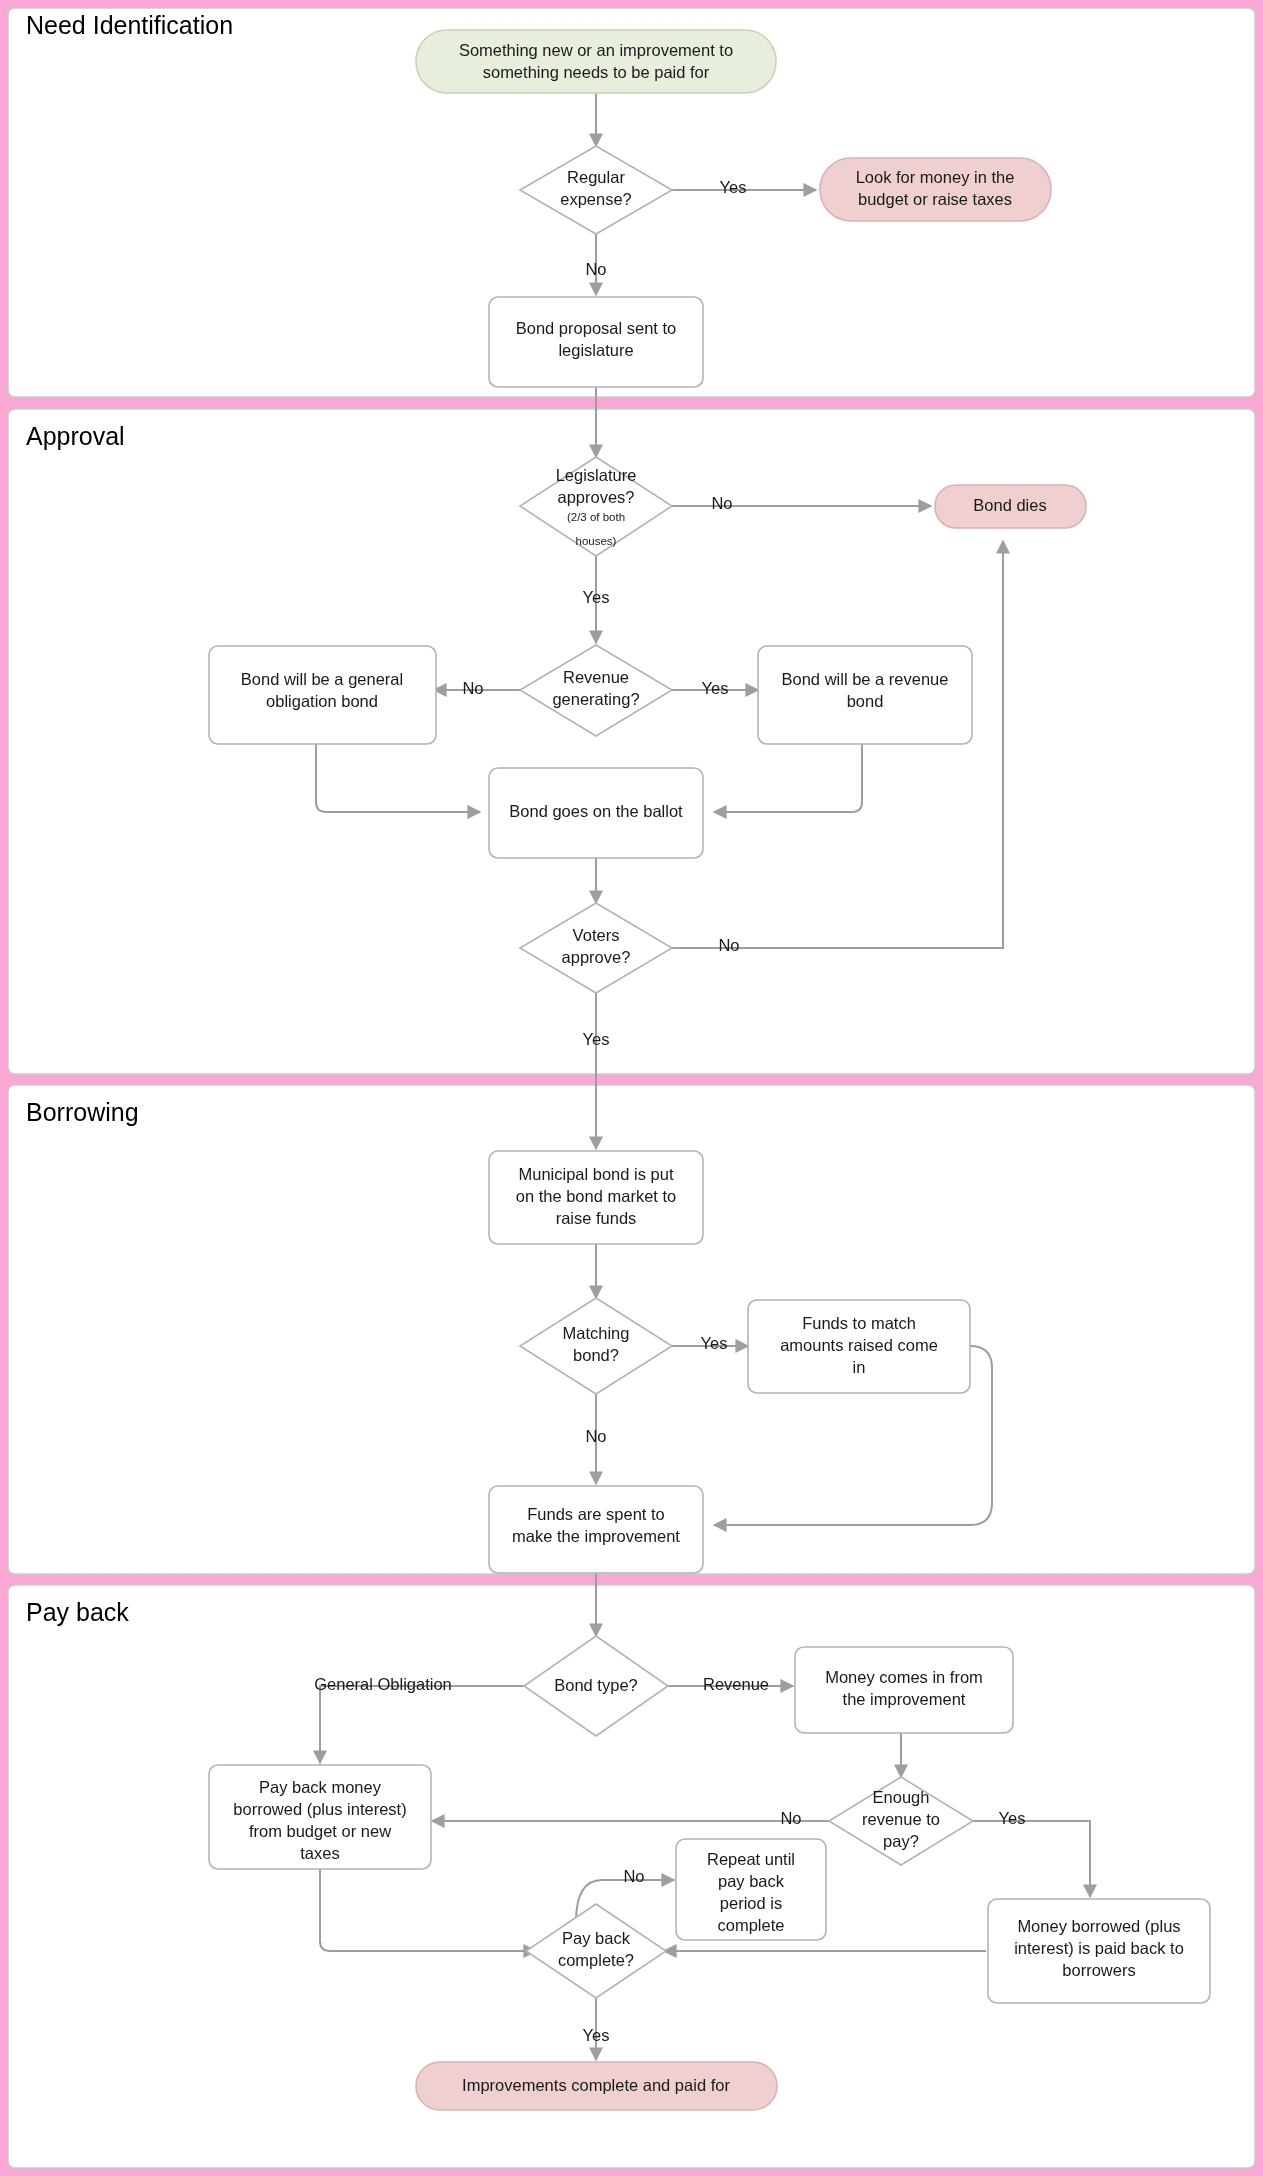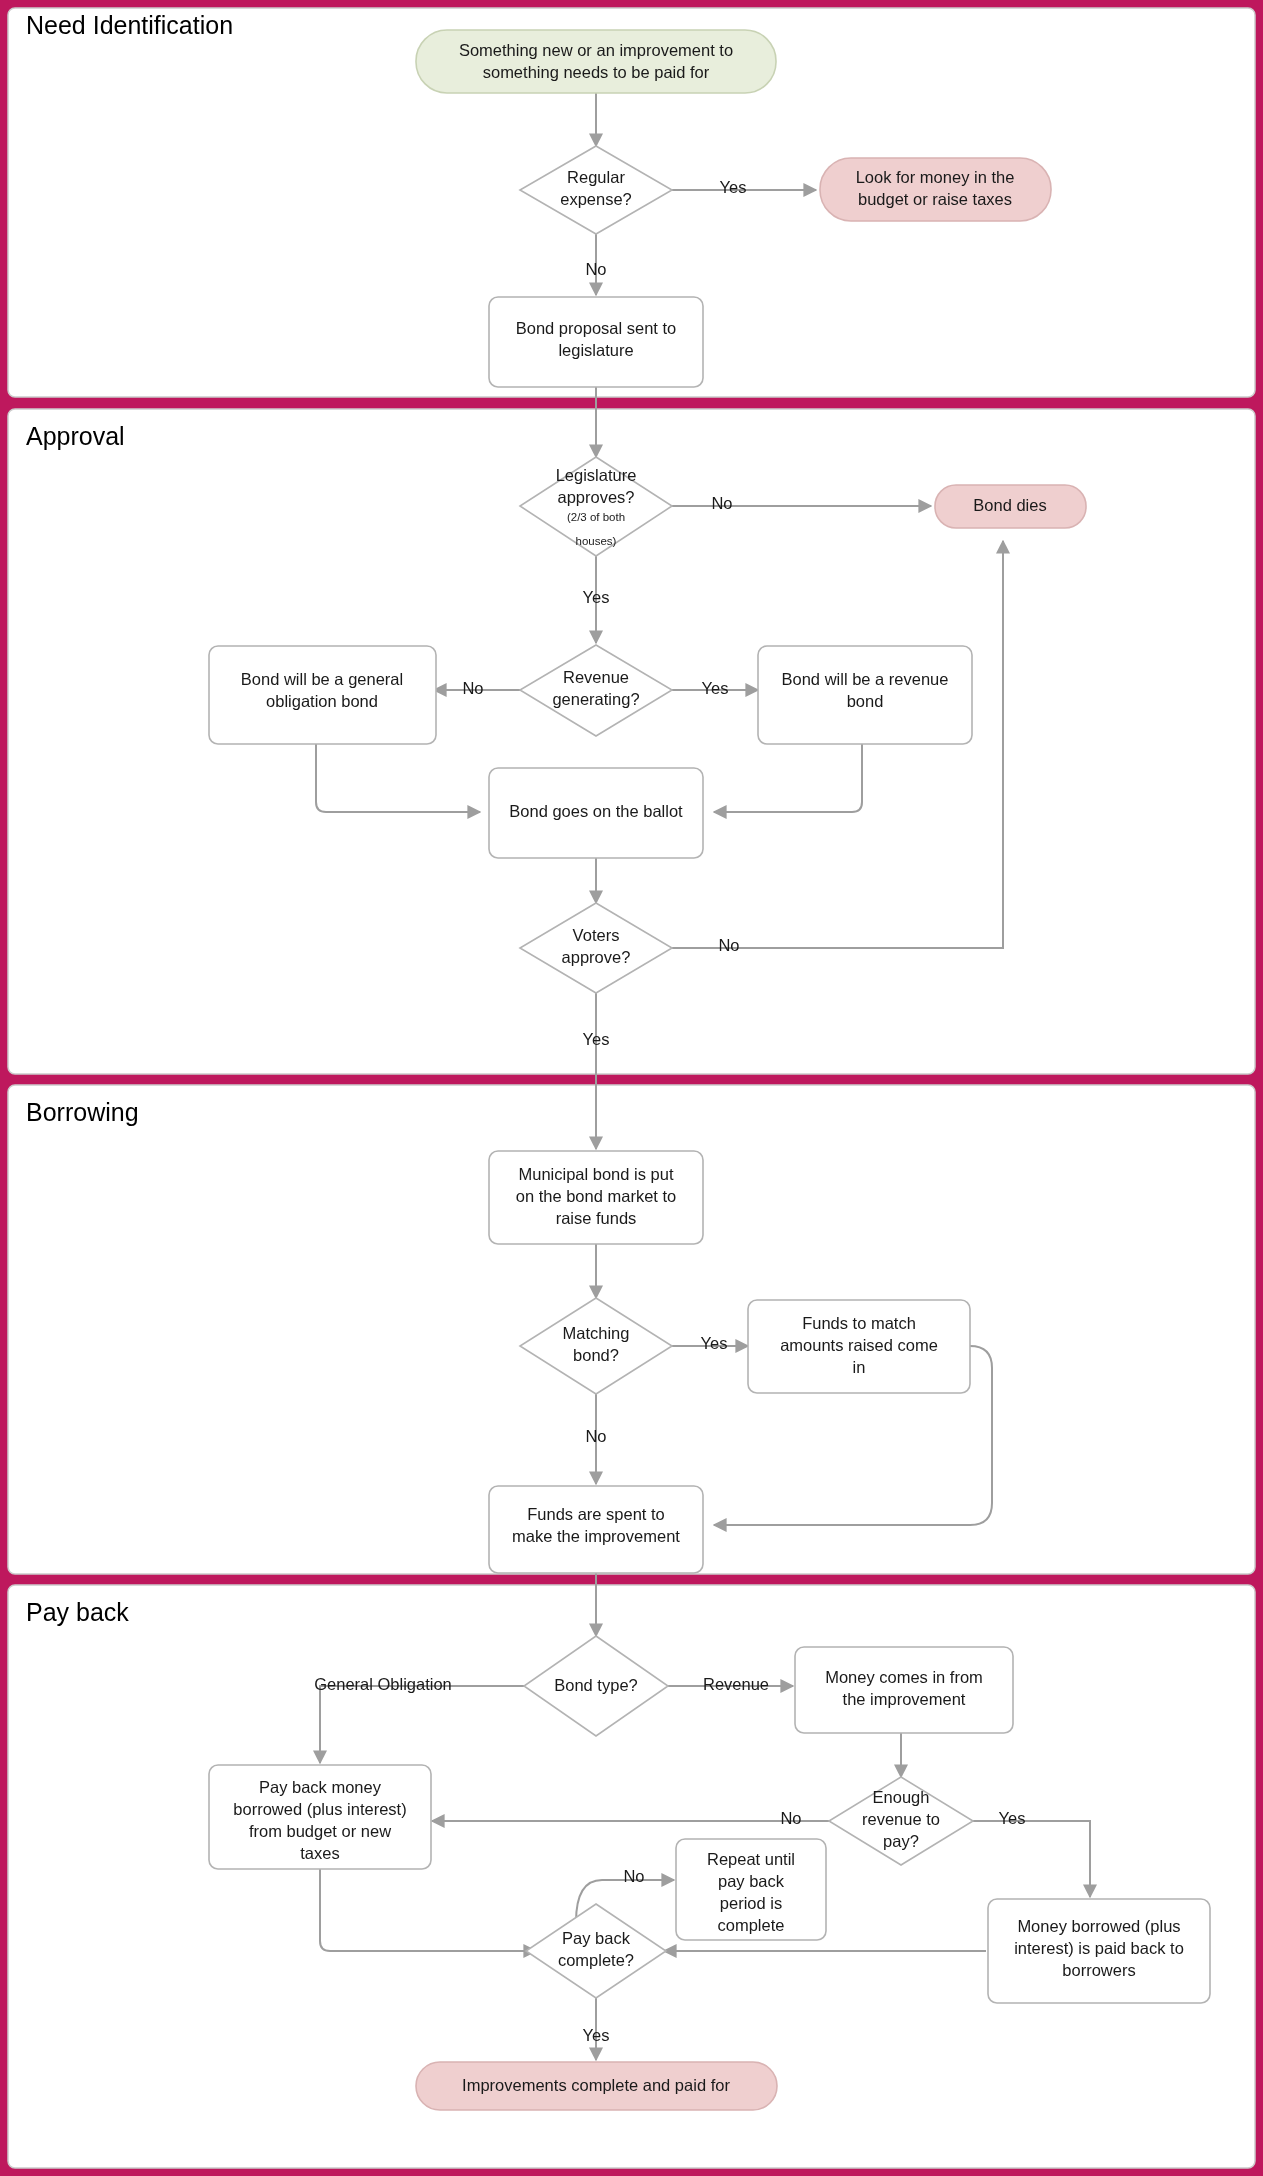--- a/index.html
+++ b/index.html
@@ -7,21 +7,21 @@
     padding: 0;
     background: #ffffff;
   }
   body {
     font-family: "Liberation Sans", sans-serif;
   }
   #canvas {
     position: relative;
     width: 1263px;
     height: 2176px;
-    background: #be185d;
+    background: #f9a8d4;
     overflow: hidden;
   }
   svg#flow {
     position: absolute;
     left: 0;
     top: 0;
     width: 1263px;
     height: 2176px;
   }
   .lane-rect {

